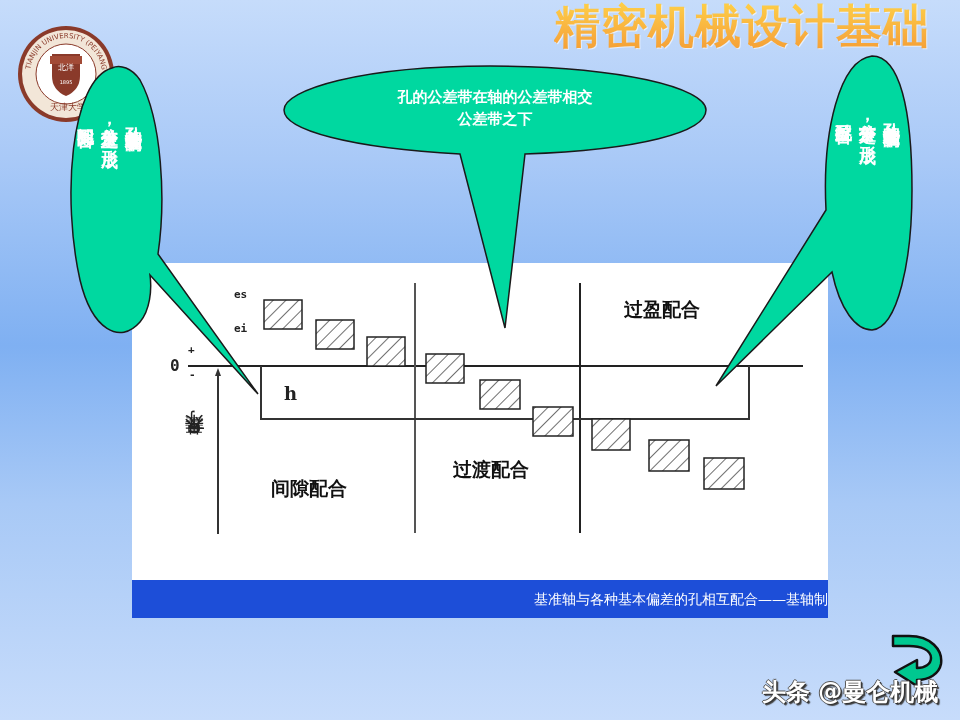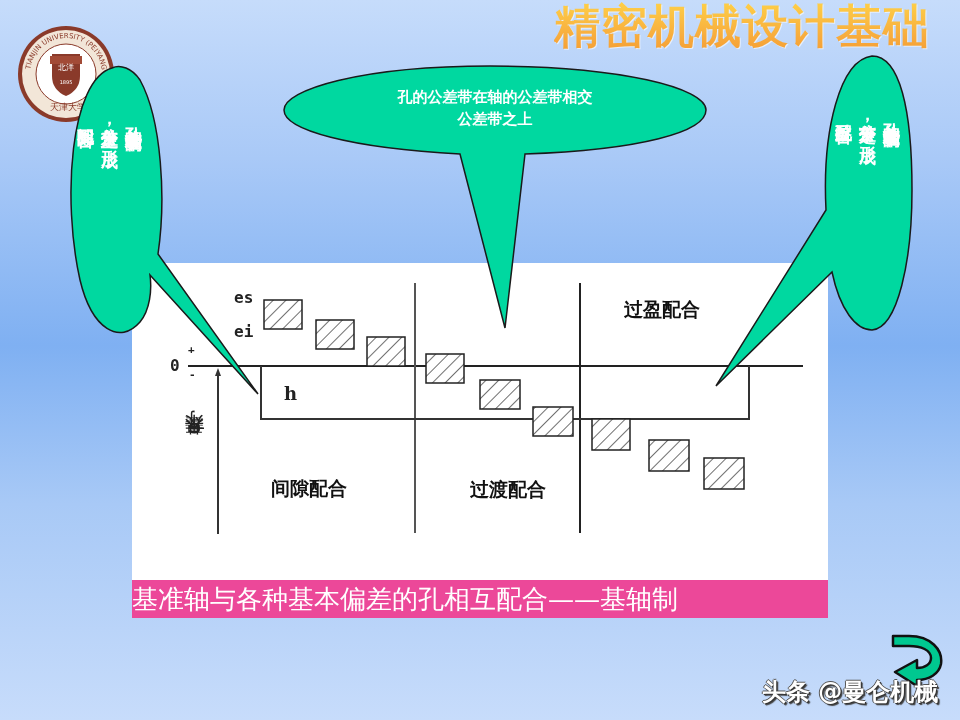--- a/index.html
+++ b/index.html
@@ -19,41 +19,41 @@
     }
     .logo {
       position: absolute; left: 16px; top: 24px; width: 100px; height: 100px;
     }
     .panel {
       position: absolute; left: 132px; top: 263px; width: 696px; height: 318px;
       background: #ffffff;
     }
     .caption-bar {
       position: absolute; left: 132px; top: 580px; width: 696px; height: 38px;
-      background: #ec4899; color: #ffffff;
+      background: #1d4ed8; color: #ffffff;
       font-family: "DejaVu Serif", "Liberation Serif", serif;
-      font-size: 26px; text-align: left; line-height: 38px;
+      font-size: 14px; text-align: right; line-height: 38px;
     }
     .diagram-svg { position: absolute; left: 0; top: 0; width: 960px; height: 720px; }
     .vtext {
       position: absolute; writing-mode: vertical-rl; color: #ffffff; font-weight: bold;
       font-family: "DejaVu Serif", "Liberation Serif", serif; font-size: 17px;
       line-height: 24px; letter-spacing: 1px;
     }
     .bubble-center-text {
       position: absolute; left: 300px; top: 88px; width: 390px; text-align: center;
       color: #ffffff; font-weight: bold; font-size: 15px; line-height: 22px;
       font-family: Liberation Mono, monospace;
     }
     .dlabel {
       position: absolute; color: #111; font-weight: bold; font-size: 19px;
       font-family: "DejaVu Sans", "Liberation Sans", sans-serif;
     }
     .mono-label {
-      position: absolute; color: #222; font-weight: bold; font-size: 16px;
+      position: absolute; color: #222; font-weight: bold; font-size: 11px;
       font-family: "DejaVu Sans Mono", "Liberation Mono", monospace;
     }
     .axis-vlabel {
       position: absolute; left: 180px; top: 420px; writing-mode: vertical-rl; transform: rotate(180deg);
       font-size: 19px; color: #222; font-family: "DejaVu Sans", "Liberation Sans", sans-serif; letter-spacing: 2px;
     }
     .watermark {
       position: absolute; left: 762px; top: 676px; font-size: 24px; font-weight: bold; color: #ffffff;
       text-shadow: 1px 1px 0 #333, -1px 0 0 #555, 0 -1px 0 #555, 2px 2px 1px #444;
       font-family: "DejaVu Sans", "Liberation Sans", sans-serif;
@@ -124,39 +124,39 @@
 </svg>
 
 <div class="vtext" style="left:74px; top:114px;">
   <span>孔的公差带在轴的</span><br>
   <span>公差带之上，形成</span><br>
   <span>间隙配合</span>
 </div>
 
 <div class="bubble-center-text">
   <div>孔的公差带在轴的公差带相交</div>
-  <div>公差带之上</div>
+  <div>公差带之下</div>
 </div>
 
 <div class="vtext" style="left:832px; top:110px;">
   <span>孔的公差带在轴的</span><br>
   <span>公差带之下，形成</span><br>
   <span>过盈配合</span>
 </div>
 
 <div class="mono-label" style="left:170px; top:356px; font-size:16px;">0</div>
 <div class="mono-label" style="left:188px; top:343px; font-size:11px;">+</div>
 <div class="mono-label" style="left:189px; top:368px; font-size:11px;">-</div>
 <div class="mono-label" style="left:234px; top:288px;">es</div>
 <div class="mono-label" style="left:234px; top:322px;">ei</div>
 <div class="mono-label" style="left:284px; top:383px; font-size:18px; font-family:'DejaVu Serif','Liberation Serif',serif;">h</div>
 <div class="axis-vlabel">基本尺寸 φ</div>
 
 <div class="dlabel" style="left:271px; top:476px;">间隙配合</div>
-<div class="dlabel" style="left:453px; top:477px;margin-left:17px;">过渡配合</div>
+<div class="dlabel" style="left:453px; top:457px;">过渡配合</div>
 <div class="dlabel" style="left:624px; top:297px;">过盈配合</div>
 
 <div class="caption-bar">基准轴与各种基本偏差的孔相互配合——基轴制</div>
 
 <svg class="nav-arrow" viewBox="0 0 60 58">
   <path d="M8 8 L24 8 C 46 8, 58 22, 56 36 C 54 46, 44 52, 32 52 L32 58 L10 44 L32 32 L32 40 C 40 40, 46 36, 46 30 C 46 22, 36 18, 24 18 L8 18 Z" fill="#00c890" stroke="#111" stroke-width="2.5" stroke-linejoin="round"></path>
 </svg>
 
 <div class="watermark">头条 @曼仑机械</div>
 

